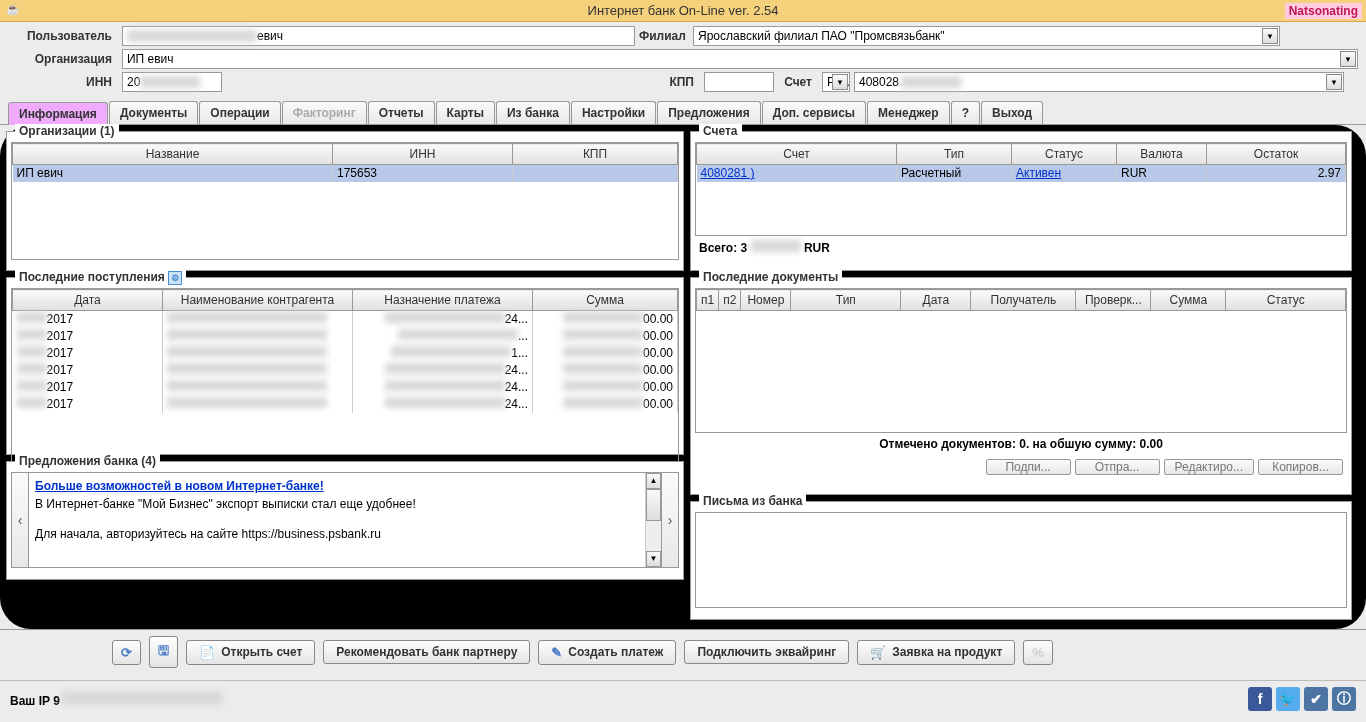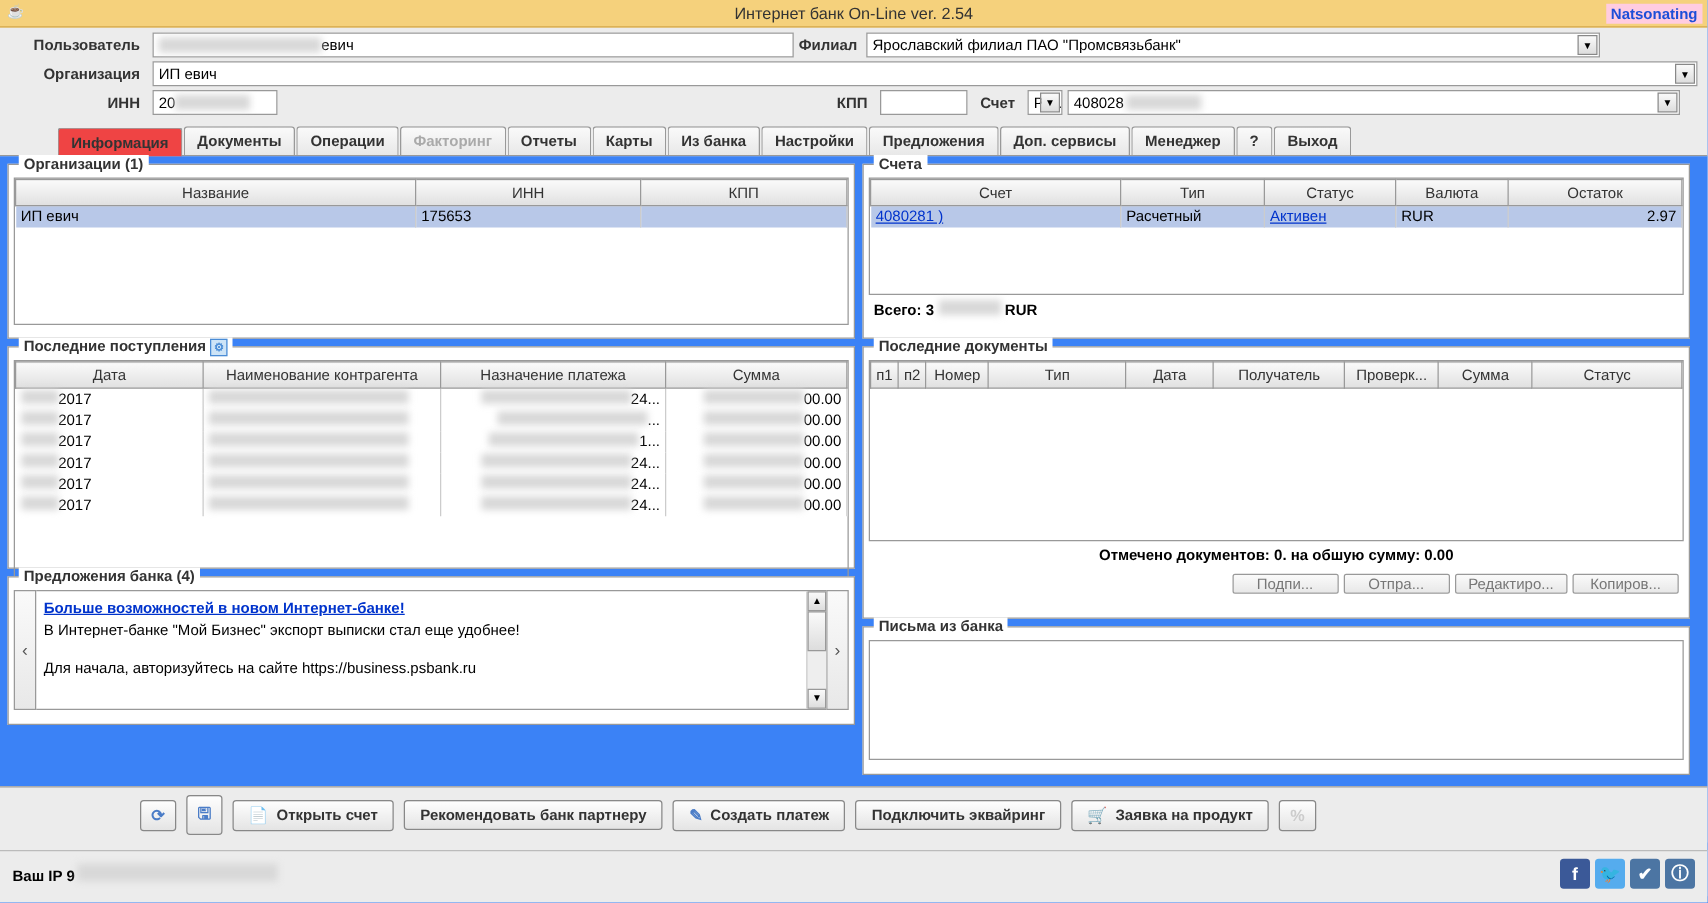--- a/index.html
+++ b/index.html
@@ -1,33 +1,33 @@
 <!DOCTYPE html>
 <html><head>
 <meta charset="utf-8">
 <style>
 * { box-sizing: border-box; margin: 0; padding: 0; font-family: Arial, sans-serif; font-size: 12px; }
 body { background: #ececec; width: 1366px; height: 722px; overflow: hidden; }
 .titlebar { background: #f5d17c; height: 22px; display: flex; align-items: center; position: relative; border-bottom: 1px solid #d4a84b; }
 .titlebar .java-icon { margin-left: 6px; width: 16px; height: 16px; font-size: 11px; }
 .titlebar .title { position: absolute; left: 50%; transform: translateX(-50%); font-size: 13px; color: #333; }
-.titlebar .watermark { position: absolute; right: 4px; background: #ffcce0; padding: 1px 4px; color: #1d4ed8; font-weight: bold; font-size: 12px; }
+.titlebar .watermark { position: absolute; right: 4px; background: #ffcce0; padding: 1px 4px; color: #be185d; font-weight: bold; font-size: 12px; }
 .header-form { background: #ececec; padding: 4px 8px; }
 .header-row { display: flex; align-items: center; margin-bottom: 3px; gap: 4px; }
 .header-label { text-align: right; padding-right: 6px; font-weight: bold; color: #333; }
 .w110 { width: 110px; }
 .w50 { width: 50px; }
 .field { background: #fff; border: 1px solid #999; height: 20px; padding: 2px 4px; display: inline-flex; align-items: center; }
 .field.combo { position: relative; }
 .combo-btn { position: absolute; right: 1px; top: 1px; width: 16px; height: 16px; background: linear-gradient(#fafafa, #ddd); border: 1px solid #888; display: flex; align-items: center; justify-content: center; font-size: 8px; }
 .tabs { display: flex; background: #ececec; border-bottom: 1px solid #999; padding-left: 8px; padding-top: 2px; }
 .tab { padding: 4px 10px; border: 1px solid #999; border-bottom: none; background: linear-gradient(#fafafa, #e8e8e8); margin-right: 1px; font-weight: bold; color: #333; cursor: pointer; border-radius: 3px 3px 0 0; }
-.tab.active { background: #ef4444; position: relative; top: 1px; margin-left: 38px; }
+.tab.active { background: #f0abfc; position: relative; top: 1px; }
 .tab.disabled { color: #aaa; }
-.content { background: #3b82f6; display: flex; gap: 6px; padding: 6px; height: 504px; }
+.content { background: #000000; display: flex; gap: 6px; padding: 6px; height: 504px; border-radius: 31px; }
 .col { display: flex; flex-direction: column; gap: 6px; }
 .col-left { width: 678px; }
 .col-right { width: 662px; }
 .fieldset { border: 1px solid #999; padding: 4px; position: relative; background: #fff; }
 .fieldset-title { position: absolute; top: -8px; left: 8px; background: #fff; padding: 0 4px; font-weight: bold; color: #333; }
 .gear-icon { display: inline-block; width: 14px; height: 14px; border: 1px solid #4a8cd6; background: #cde4f7; font-size: 9px; text-align: center; line-height: 12px; color: #4a8cd6; }
 table { width: 100%; border-collapse: collapse; }
 th { background: linear-gradient(#fafafa, #e0e0e0); border: 1px solid #999; padding: 3px 4px; font-weight: normal; color: #333; }
 td { border-right: 1px solid #ccc; padding: 1px 4px; height: 17px; }
 tr.selected td { background: #b8c8e8; }

